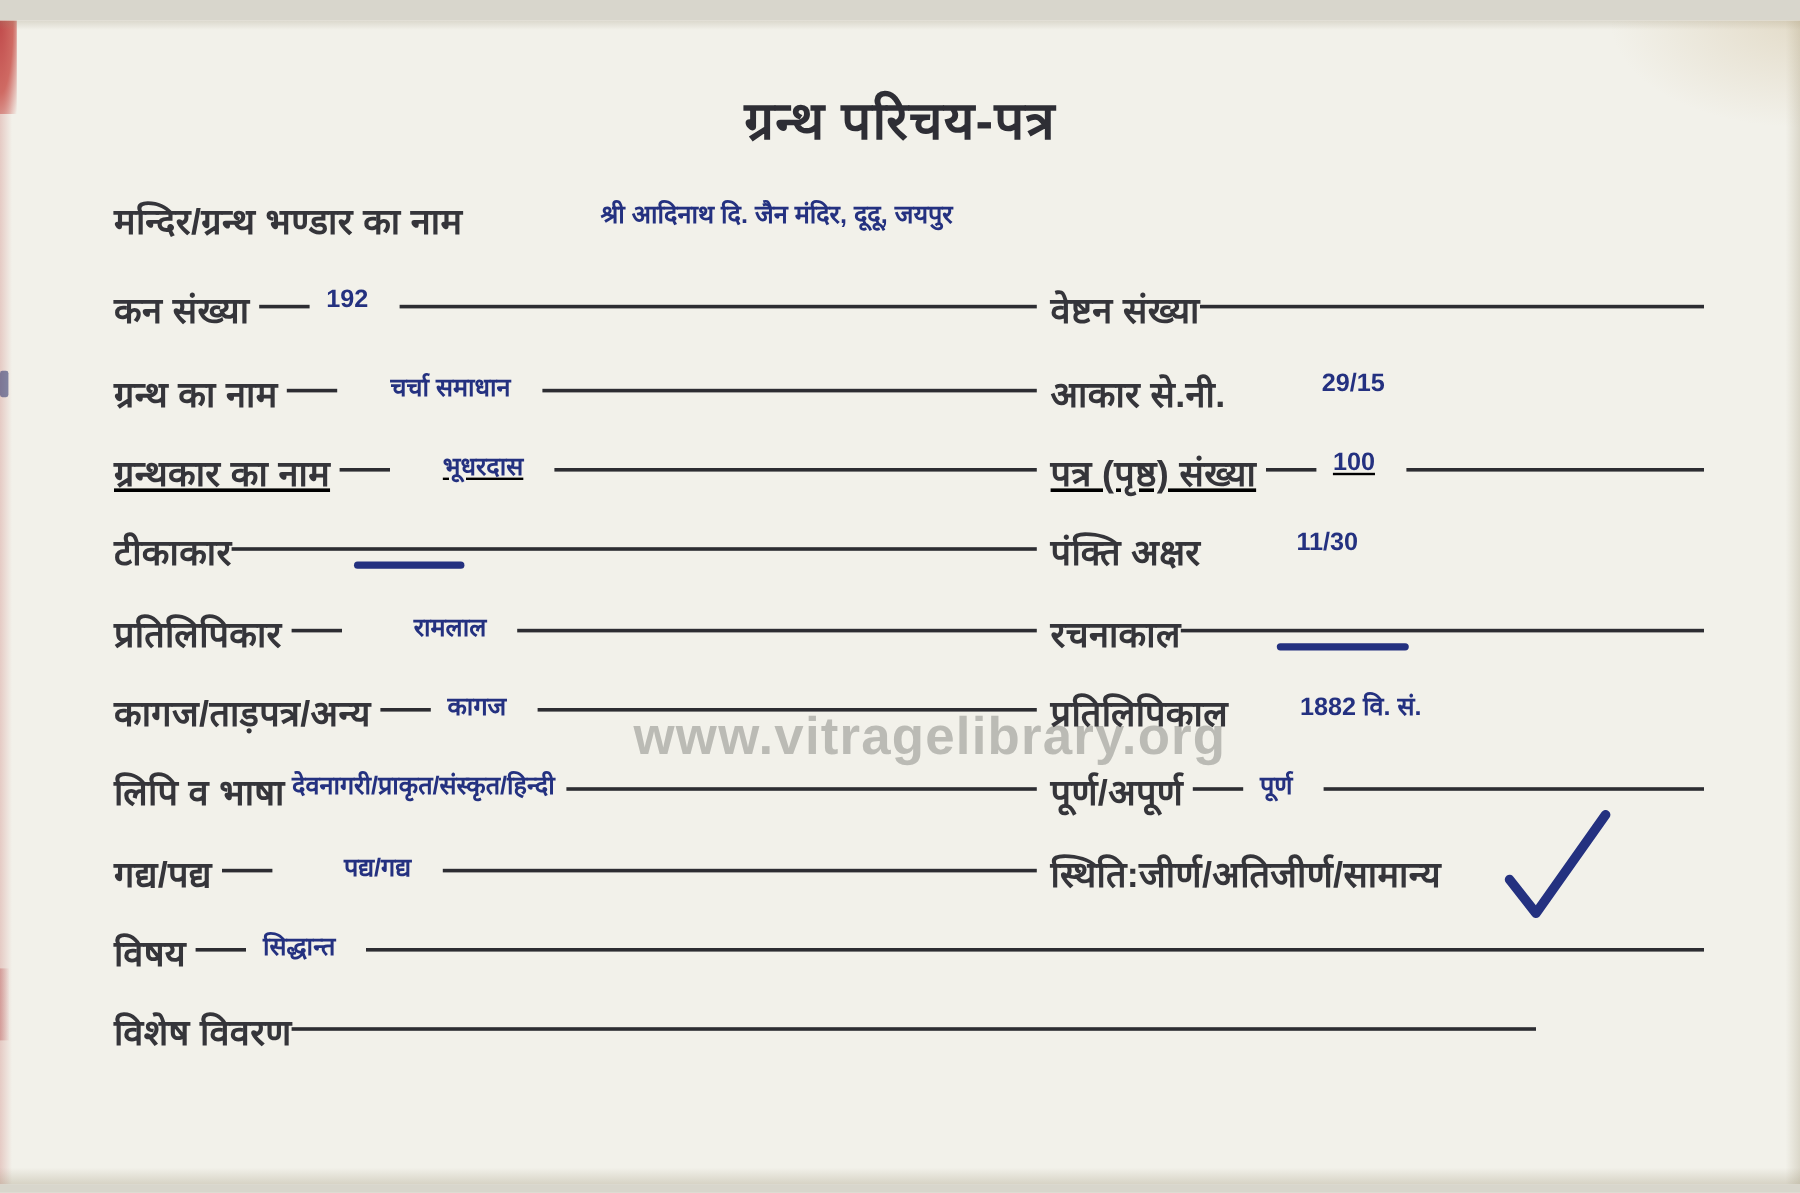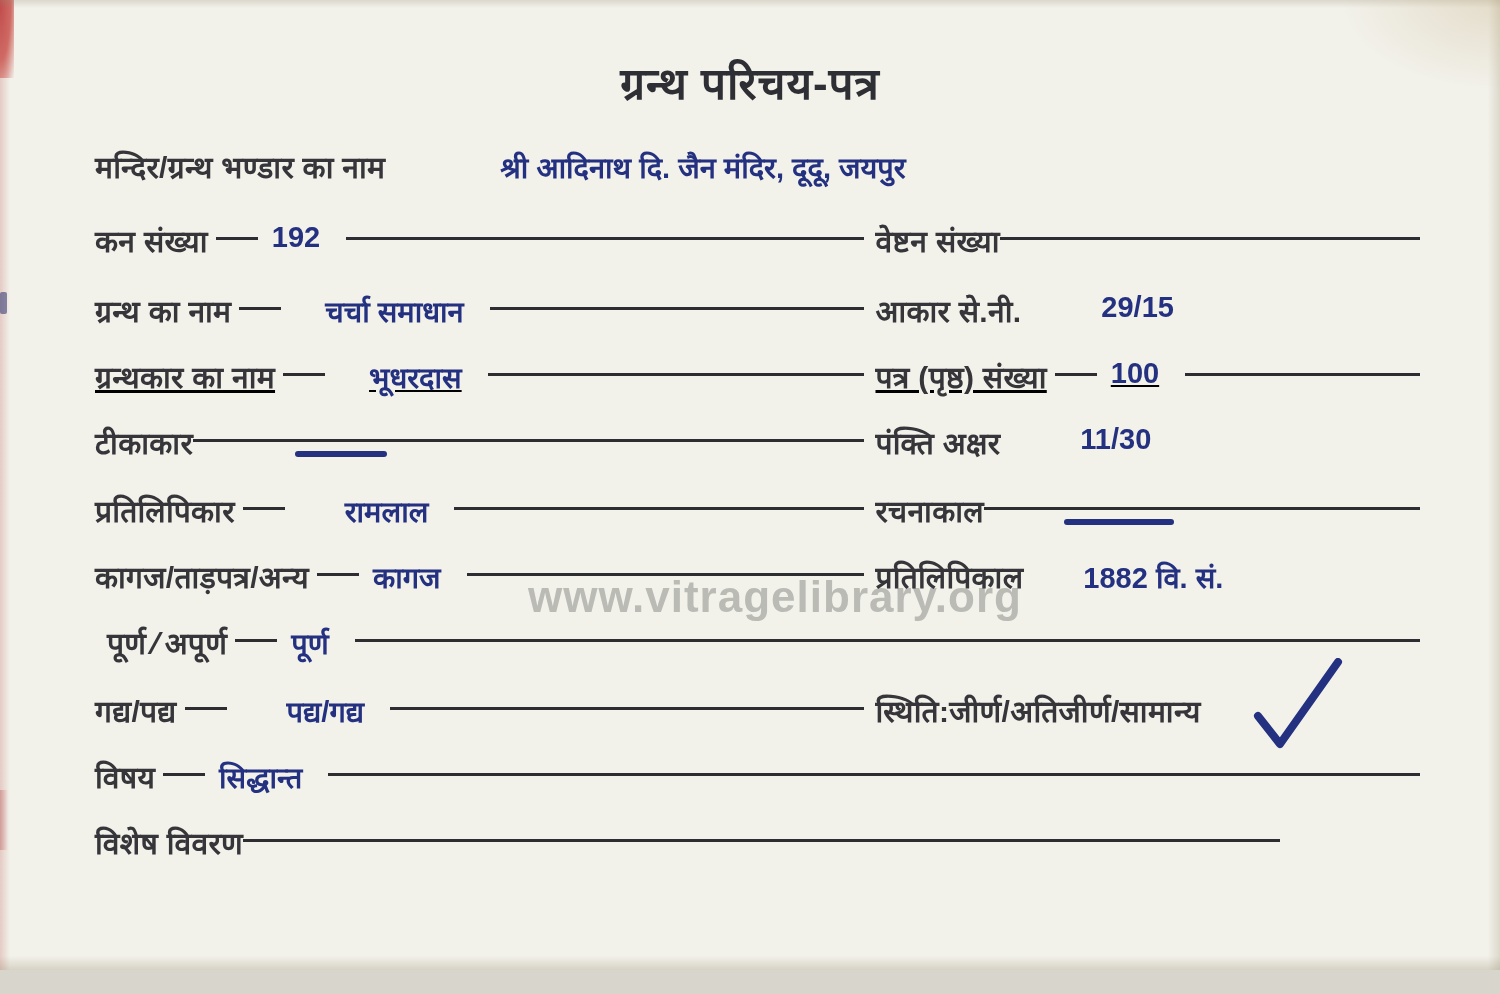--- a/index.html
+++ b/index.html
@@ -2,20 +2,21 @@
 <html><head>
 <meta charset="utf-8">
 <style>
   html,body{margin:0;padding:0;background:#d8d6cc;}
   #card{
     position:relative;
     width:1500px;height:970px;
     background:#f2f1ea;
     overflow:hidden;
     font-family:"Liberation Sans","DejaVu Sans",sans-serif;
+    margin-top:17px;
   }
   
   .edge-left{position:absolute;left:0;top:0;bottom:0;width:10px;
     background:linear-gradient(to right,rgba(205,130,125,0.35),rgba(205,130,125,0));}
   .edge-red{position:absolute;left:0;top:0;width:14px;height:78px;
     background:radial-gradient(ellipse at left top,#c04a4b 0%,#cf6a63 55%,rgba(207,106,99,0) 100%);}
   .edge-red2{position:absolute;left:0;bottom:120px;width:8px;height:60px;
     background:linear-gradient(to right,rgba(190,100,100,0.45),rgba(190,100,100,0));}
   .edge-top{position:absolute;left:0;top:0;right:0;height:8px;
     background:linear-gradient(to bottom,rgba(150,140,115,0.25),rgba(150,140,115,0));}
@@ -37,21 +38,21 @@
     z-index:1;opacity:0.9;
   }
   .row{
     position:absolute;left:95px;right:80px;
     display:flex;align-items:flex-start;z-index:2;height:54px;
   }
   .f{display:flex;align-items:flex-start;position:relative;}
   .f-left{width:58%;min-width:0;}
   .f-right{flex:1;min-width:0;}
   .lbl{font-size:30px;font-weight:700;color:#35353a;white-space:nowrap;letter-spacing:0.3px;}
-  .val{font-size:29px;font-weight:700;color:#243180;white-space:nowrap;margin:1px 26px 0 44px;}
+  .val{font-size:21px;font-weight:700;color:#243180;white-space:nowrap;margin:1px 26px 0 44px;}
   .rule{flex:1;border-top:3px solid #2d2d32;margin-top:17px;min-width:14px;}
   .rule-s{width:42px;border-top:3px solid #2d2d32;margin-top:17px;margin-left:8px;flex:none;}
   .hand-dash{position:absolute;height:6px;background:#243180;border-radius:3px;top:29px;}
   .check{position:absolute;z-index:3;}
   .ml-lg{margin-left:80px;}
   .ml-md{margin-left:60px;}
   .ml-sm{margin-left:14px;}
 </style>
 </head>
 <body>
@@ -152,22 +153,27 @@
       <span class="val ml-sm">कागज</span>
       <span class="rule"></span>
     </div>
     <div class="f f-right">
       <span class="lbl" style="margin-left:12px;">प्रतिलिपिकाल</span>
       <span class="val ml-md">1882 वि. सं.</span>
     </div>
   </div>
 
   <div class="row" style="top:622px;">
-    <div class="f f-right">
-      <span class="lbl" style="margin-left:12px;font-family:Liberation Mono, monospace;">पूर्ण/अपूर्ण</span>
+    <div class="f f-left">
+      <span class="lbl">लिपि व भाषा</span>
+      <span class="val" style="margin-left:6px;margin-right:10px;">देवनागरी/प्राकृत/संस्कृत/हिन्दी</span>
+      <span class="rule"></span>
+    </div>
+    <div class="f f-right">
+      <span class="lbl" style="margin-left:12px;">पूर्ण/अपूर्ण</span>
       <span class="rule-s"></span>
       <span class="val ml-sm">पूर्ण</span>
       <span class="rule"></span>
     </div>
   </div>
 
   <div class="row" style="top:756px;">
     <div class="f" style="width:100%;">
       <span class="lbl">विषय</span>
       <span class="rule-s"></span>

